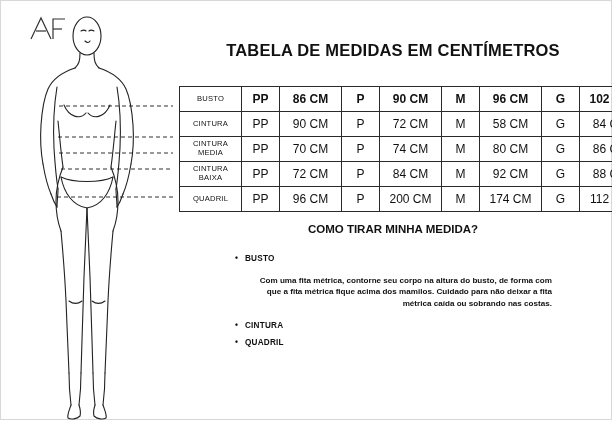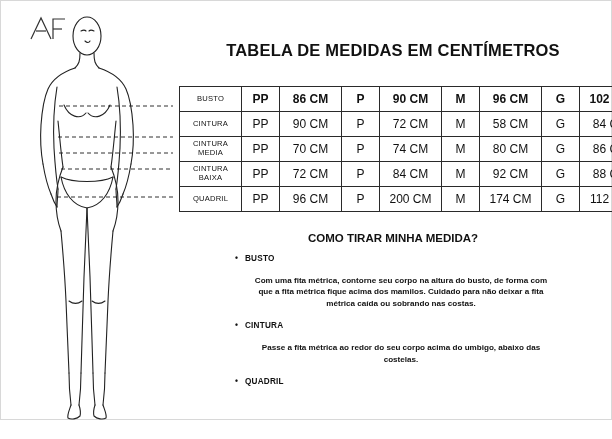--- a/index.html
+++ b/index.html
@@ -79,21 +79,21 @@
     font-weight: bold;
   }
   .col-label { width: 62px; }
   .col-sz    { width: 38px; }
   .col-val   { width: 62px; }
 
   
   .howto-title {
     position: absolute;
     left: 182px;
-    top: 231px;
+    top: 222px;
     width: 420px;
     text-align: center;
     font-size: 11.5px;
     font-weight: bold;
     color: #111;
   }
   .howto {
     position: absolute;
     left: 233px;
     top: 253px;
@@ -115,21 +115,21 @@
     left: 1px;
     top: 0px;
     font-size: 8.5px;
     line-height: 1;
   }
   .howto-body {
     font-size: 8.1px;
     line-height: 1.42;
     margin: 12px;
     padding-left: 4px;
-    text-align: center;
+    text-align: right;
     font-weight: bold;
   }
 </style>
 </head>
 <body>
 
 <div class="page">
 
   <div class="figure-pane">
     <svg width="172" height="437" viewBox="0 0 172 437" xmlns="http://www.w3.org/2000/svg">
@@ -283,21 +283,20 @@
         <span class="bullet">•</span>
         <span>BUSTO</span>
       </p>
       <p class="howto-body">Com uma fita métrica, contorne seu corpo na altura do busto, de forma com que a fita métrica fique acima dos mamilos. Cuidado para não deixar a fita métrica caída ou sobrando nas costas.</p>
     </div>
     <div class="howto-block">
       <p class="howto-head">
         <span class="bullet">•</span>
         <span>CINTURA</span>
       </p>
-      <p class="howto-body">Passe a fita métrica ao redor do seu corpo acima do umbigo, abaixo das costelas.</p>
     </div>
     <div class="howto-block">
       <p class="howto-head">
         <span class="bullet">•</span>
         <span>QUADRIL</span>
       </p>
     </div>
   </div>
 
 </div>

